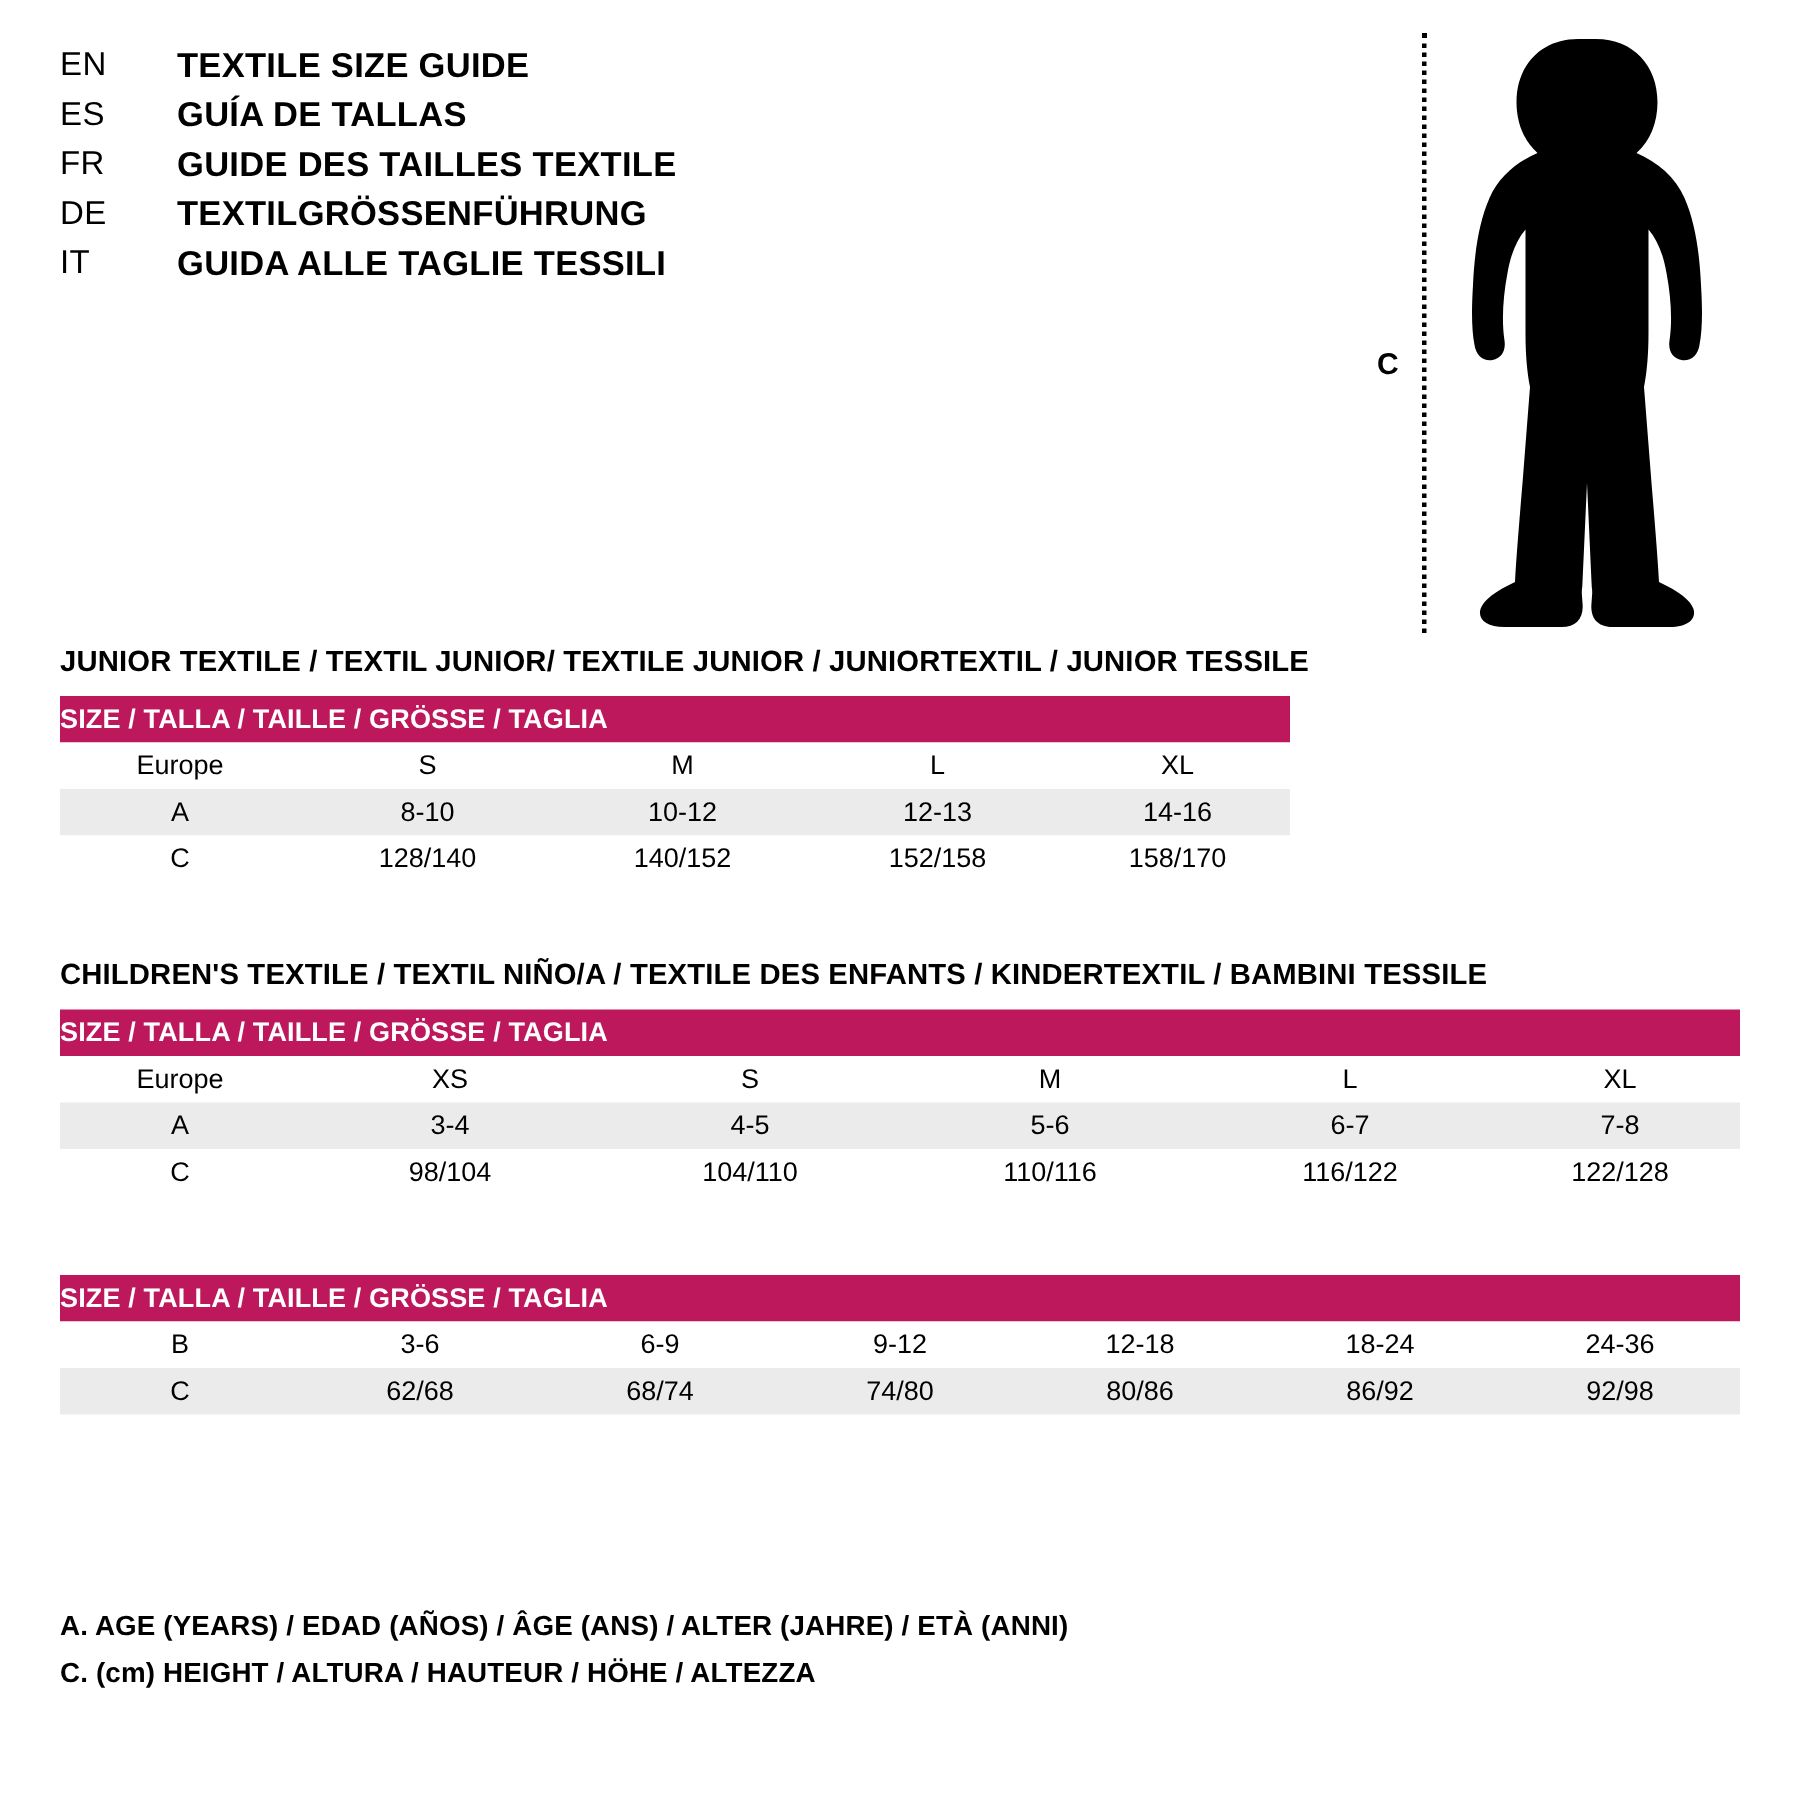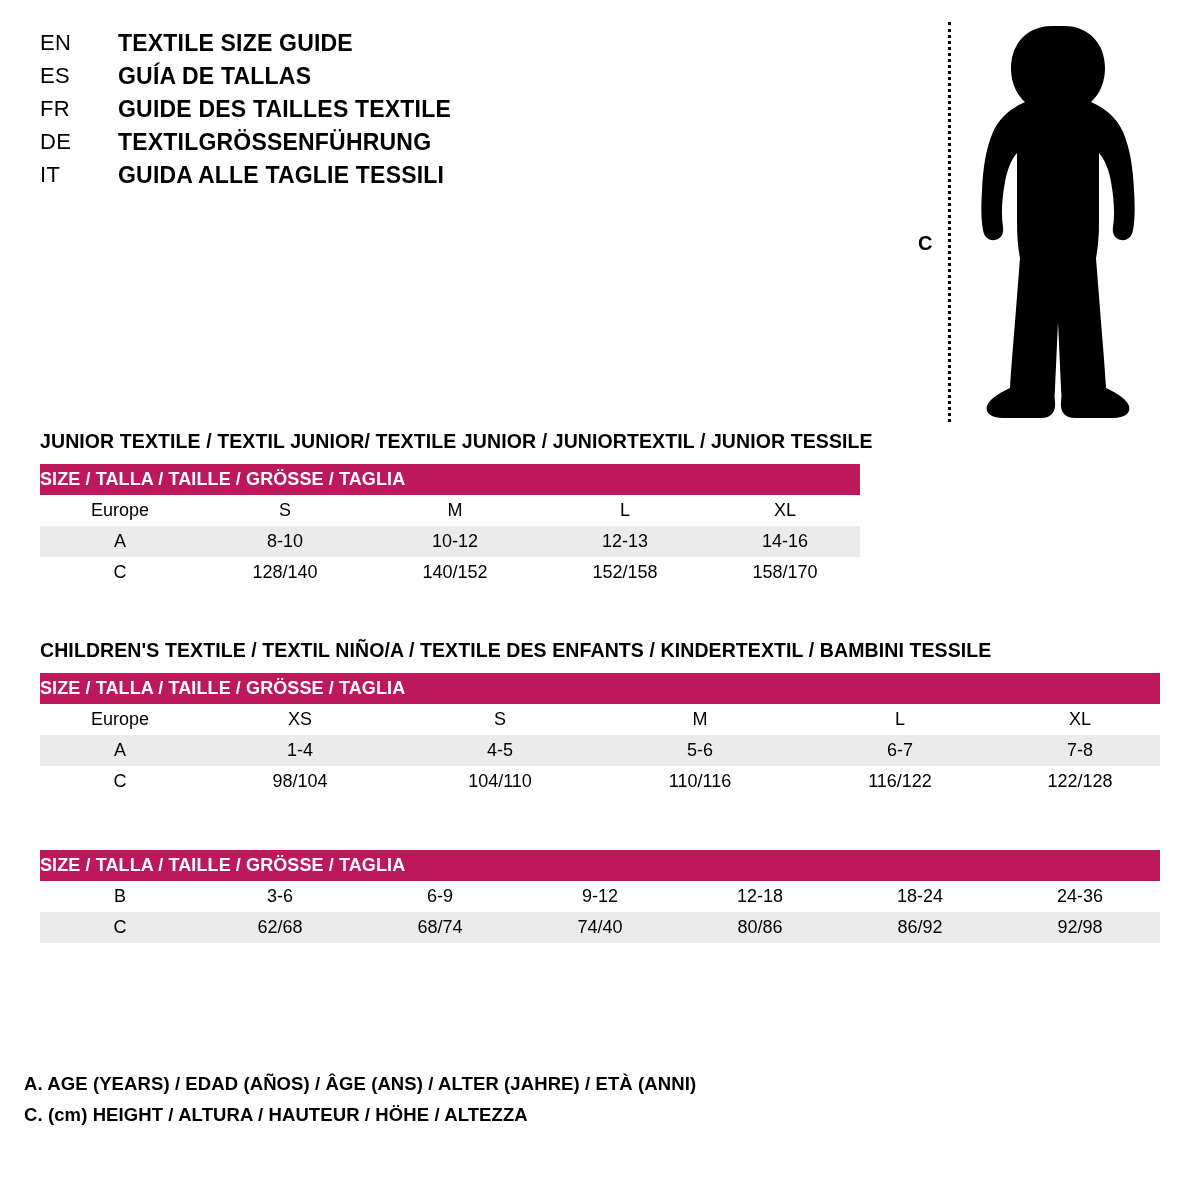--- a/index.html
+++ b/index.html
@@ -109,21 +109,21 @@
     margin-top: 13px;
   }
   .val {
     text-align: center;
     font-weight: normal;
   }
 
   
   .legend {
     position: absolute;
-    left: 24px;
+    left: 40px;
     top: 1068px;
   }
   .legend div {
     font-size: 18.5px;
     font-weight: bold;
     line-height: 31px;
     letter-spacing: .1px;
   }
 </style>
 </head>
@@ -259,21 +259,21 @@
       <tr class="row-white">
         <td class="lbl">Europe</td>
         <td class="val">XS</td>
         <td class="val">S</td>
         <td class="val">M</td>
         <td class="val">L</td>
         <td class="val">XL</td>
       </tr>
       <tr class="row-grey">
         <td class="lbl">A</td>
-        <td class="val">1-4</td>
+        <td class="val">3-4</td>
         <td class="val">4-5</td>
         <td class="val">5-6</td>
         <td class="val">6-7</td>
         <td class="val">7-8</td>
       </tr>
       <tr class="row-white">
         <td class="lbl">C</td>
         <td class="val">98/104</td>
         <td class="val">104/110</td>
         <td class="val">110/116</td>
@@ -305,21 +305,21 @@
         <td class="val">6-9</td>
         <td class="val">9-12</td>
         <td class="val">12-18</td>
         <td class="val">18-24</td>
         <td class="val">24-36</td>
       </tr>
       <tr class="row-grey">
         <td class="lbl">C</td>
         <td class="val">62/68</td>
         <td class="val">68/74</td>
-        <td class="val">74/40</td>
+        <td class="val">74/80</td>
         <td class="val">80/86</td>
         <td class="val">86/92</td>
         <td class="val">92/98</td>
       </tr>
     </tbody>
   </table>
 </div>
 
 <div class="legend">
   <div>A. AGE (YEARS) / EDAD (AÑOS) / ÂGE (ANS) / ALTER (JAHRE) / ETÀ (ANNI)</div>

